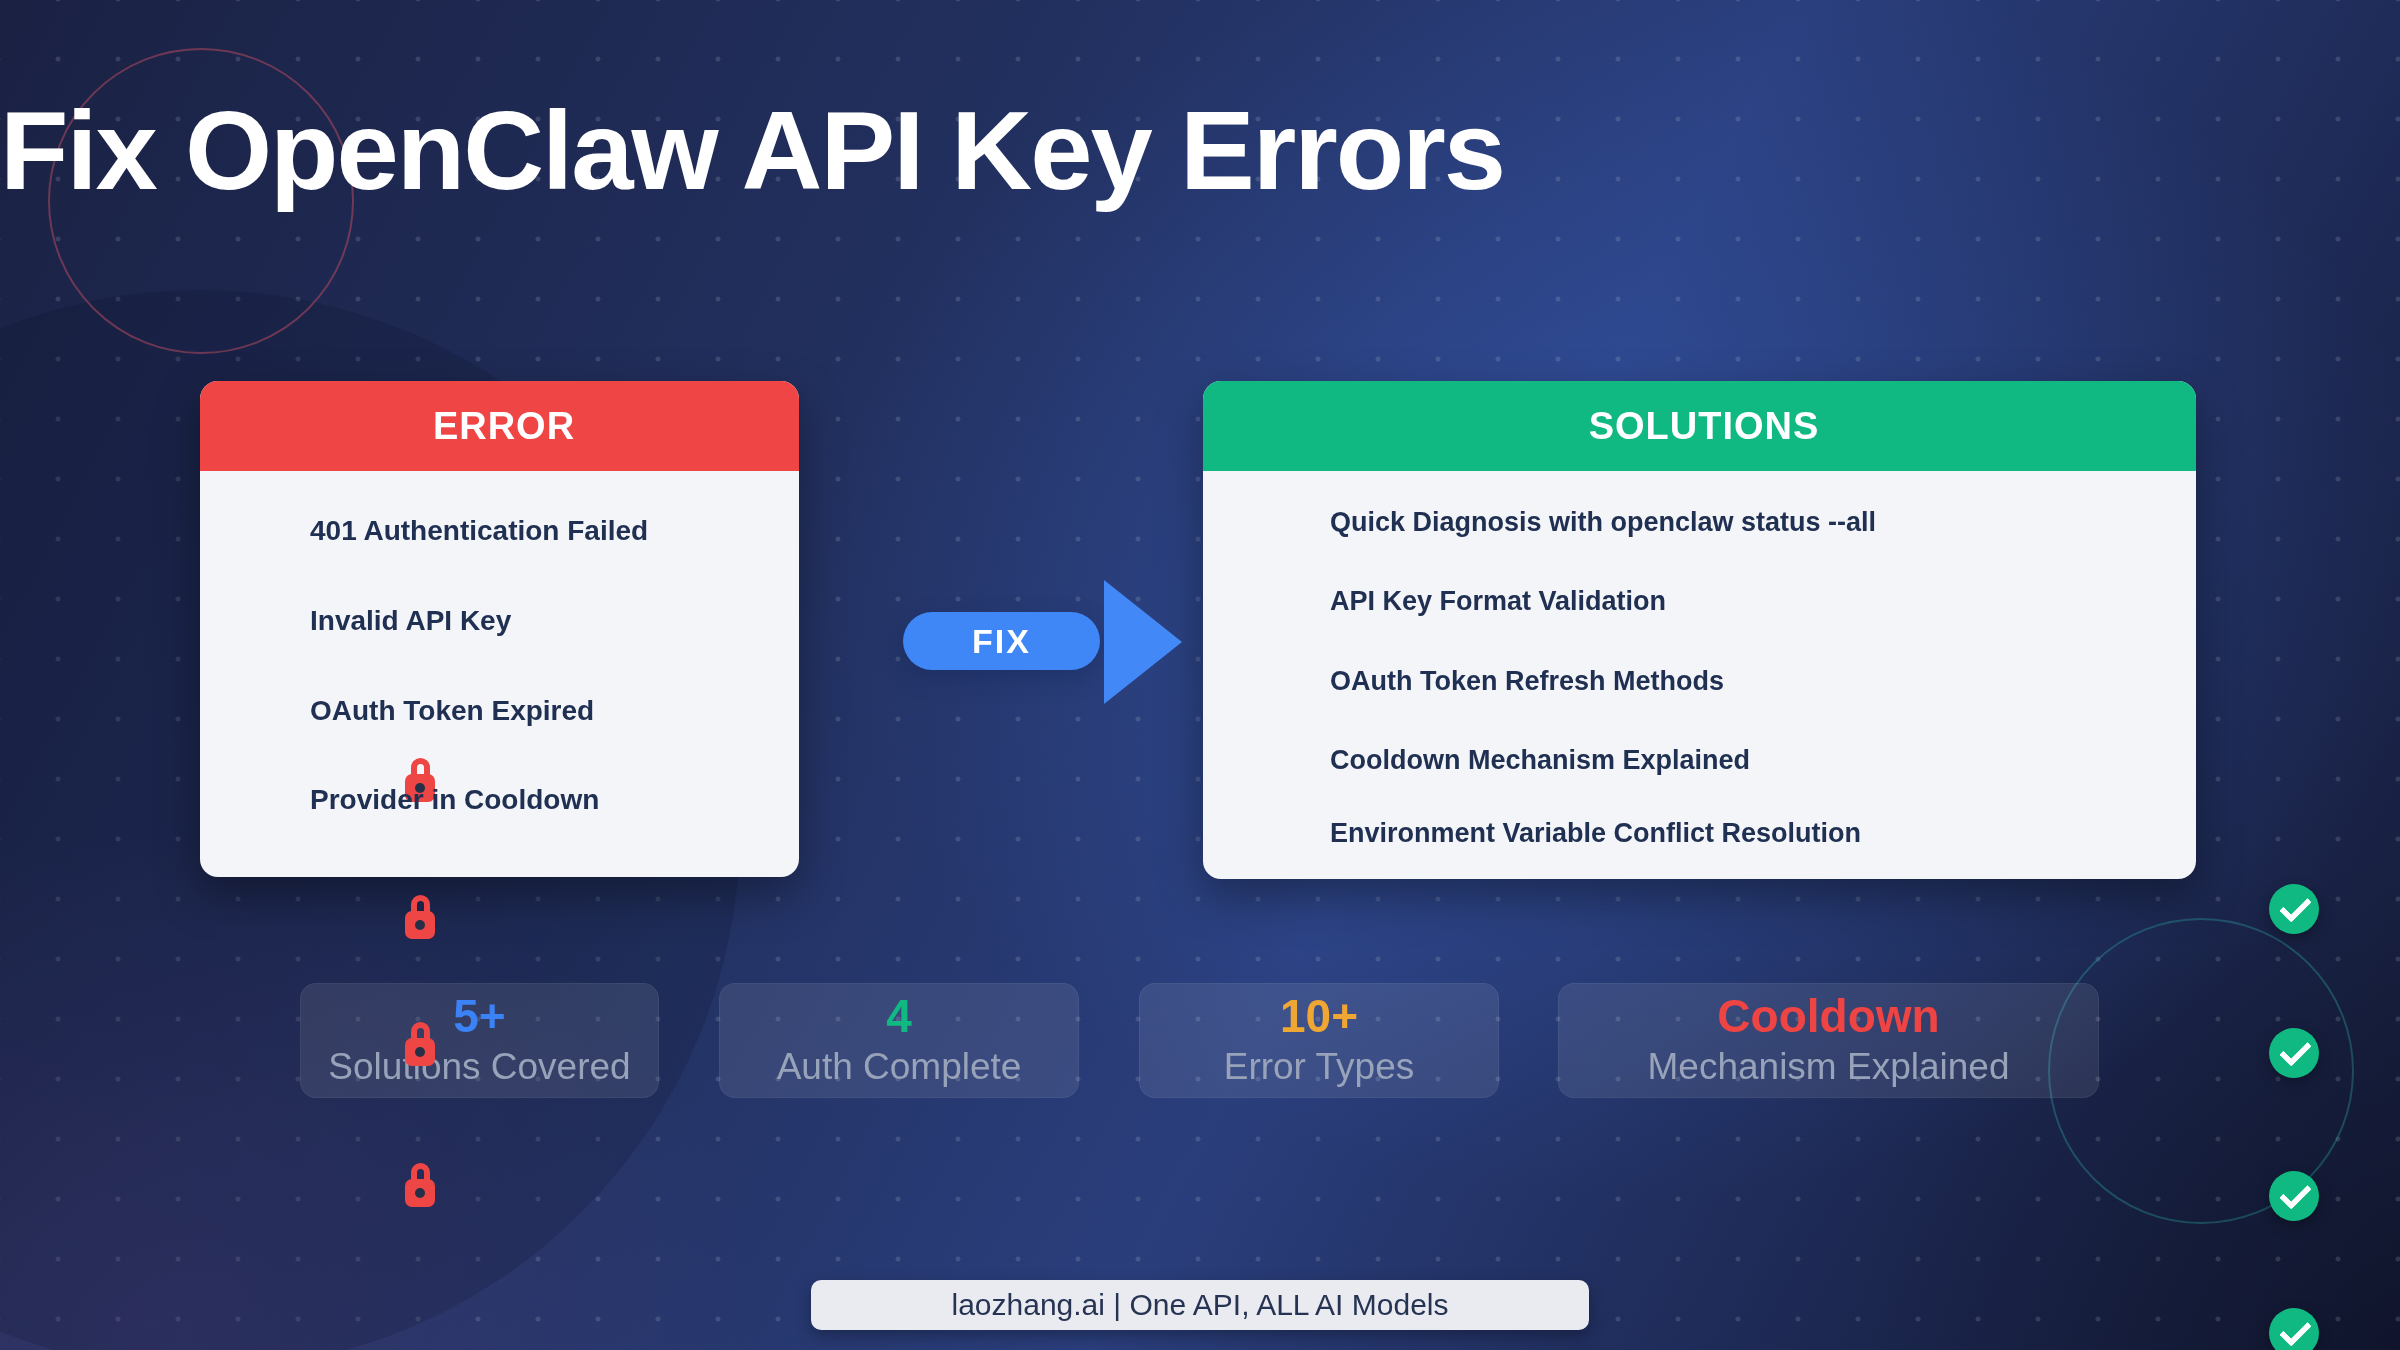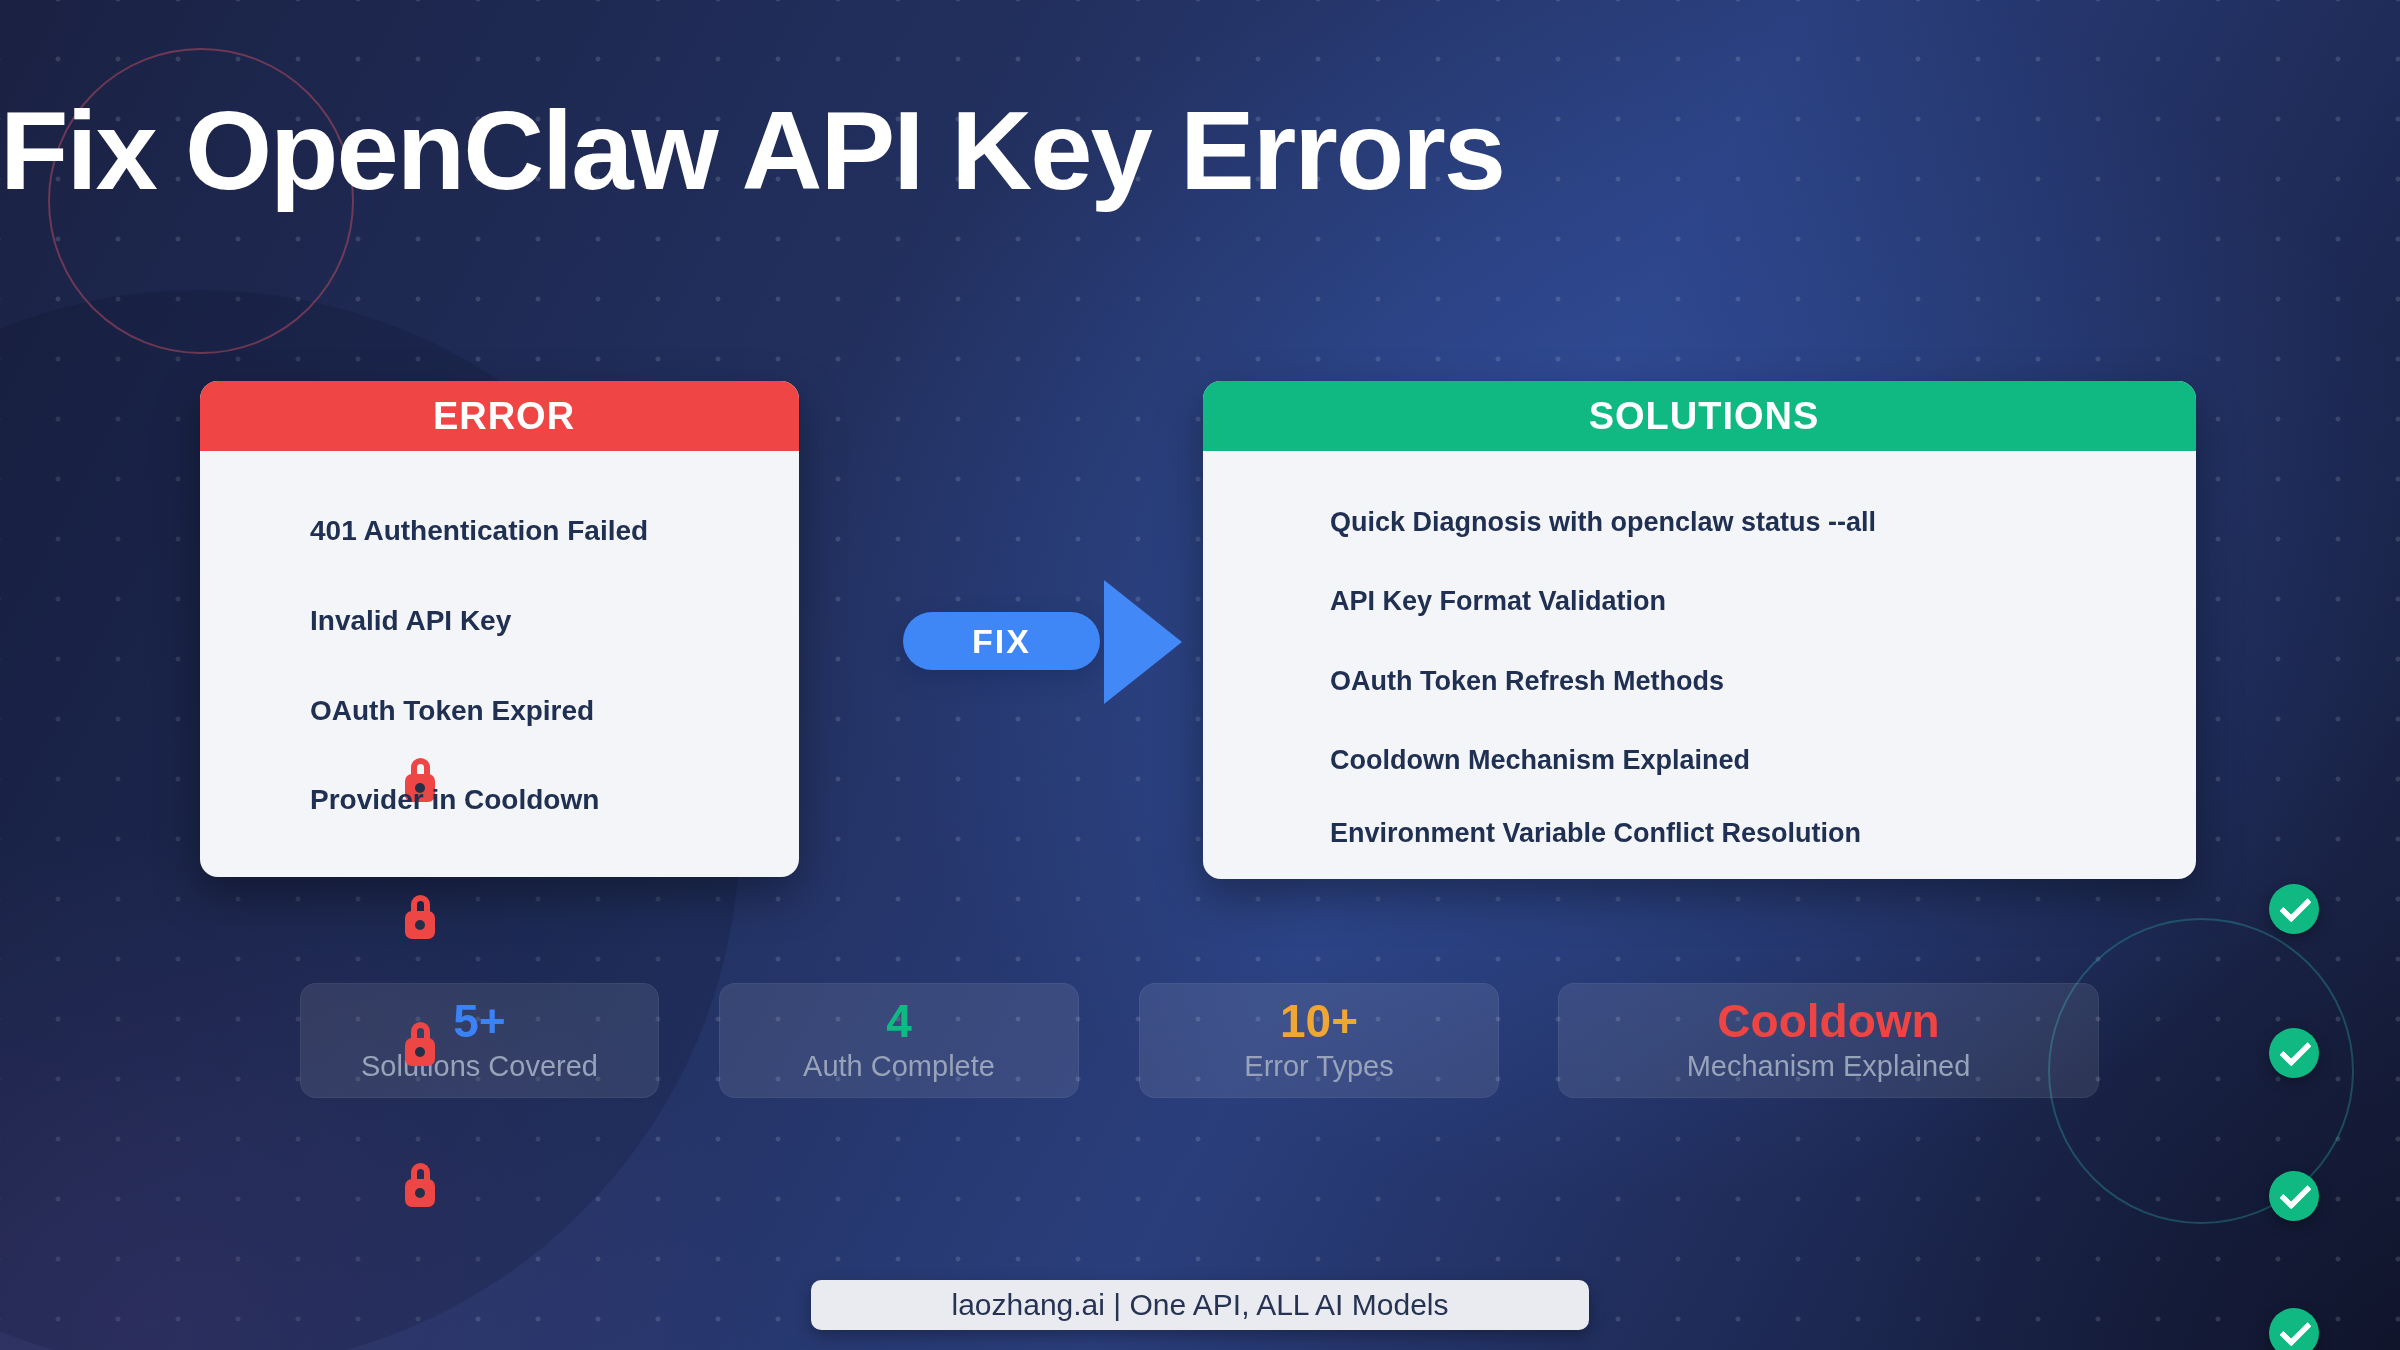--- a/index.html
+++ b/index.html
@@ -30,21 +30,21 @@
   .subtitle {
     position:absolute; left:0; right:0; top:222px; z-index:1;
     text-align:center; color:#a7b1c9; font-size:43px; font-weight:400;
   }
 
   .card { position:absolute; top:381px; border-radius:18px; background:#f4f5f8;
           box-shadow:0 18px 45px rgba(0,0,0,0.35); }
   .card-error    { left:200px;  width:599px; height:496px; }
   .card-solutions{ left:1203px; width:993px; height:498px; }
   .card-header {
-    height:70px; border-radius:18px 18px 0 0; display:flex; align-items:center; justify-content:center;
+    height:90px; border-radius:18px 18px 0 0; display:flex; align-items:center; justify-content:center;
     color:#ffffff; font-size:38px; font-weight:700; letter-spacing:1px;padding-left:9px;
   }
   .header-red   { background:#ef4545; }
   .header-green { background:#10b981; }
   .card-item {
     position:absolute; display:block; z-index:4; color:#203052; font-weight:700; line-height:34px;
   }
   .card-error .card-item     { left:110px; font-size:28px; }
   .card-solutions .card-item { left:127px; font-size:27px; }
 
@@ -58,21 +58,21 @@
     position:absolute; left:1104px; top:580px; z-index:1; width:0; height:0;
     border-top:62px solid transparent; border-bottom:62px solid transparent; border-left:78px solid #4289f7;
   }
 
   .stat-box {
     position:absolute; top:983px; height:115px; z-index:1; border-radius:16px;
     background:rgba(255,255,255,0.09); border:1px solid rgba(255,255,255,0.05);
     display:flex; flex-direction:column; align-items:center; justify-content:center;
   }
   .stat-value { font-size:46px; font-weight:700; line-height:1.15; position:relative; z-index:4; }
-  .stat-label { font-size:29px; font-weight:400; color:#98a3ba; line-height:1.3; position:relative; z-index:4; }
+  .stat-label { font-size:37px; font-weight:400; color:#98a3ba; line-height:1.3; position:relative; z-index:4; }
   .stat-1 { left:300px;  width:359px; }
   .stat-2 { left:719px;  width:360px; }
   .stat-3 { left:1139px; width:360px; }
   .stat-4 { left:1558px; width:541px; }
 
   .footer-badge {
     position:absolute; left:811px; top:1280px; width:778px; height:50px; z-index:1;
     background:#e9ebf0; border-radius:10px; display:flex; align-items:center; justify-content:center;
     color:#263352; font-size:30px; font-weight:400; box-shadow:0 6px 16px rgba(0,0,0,0.3);
   }

